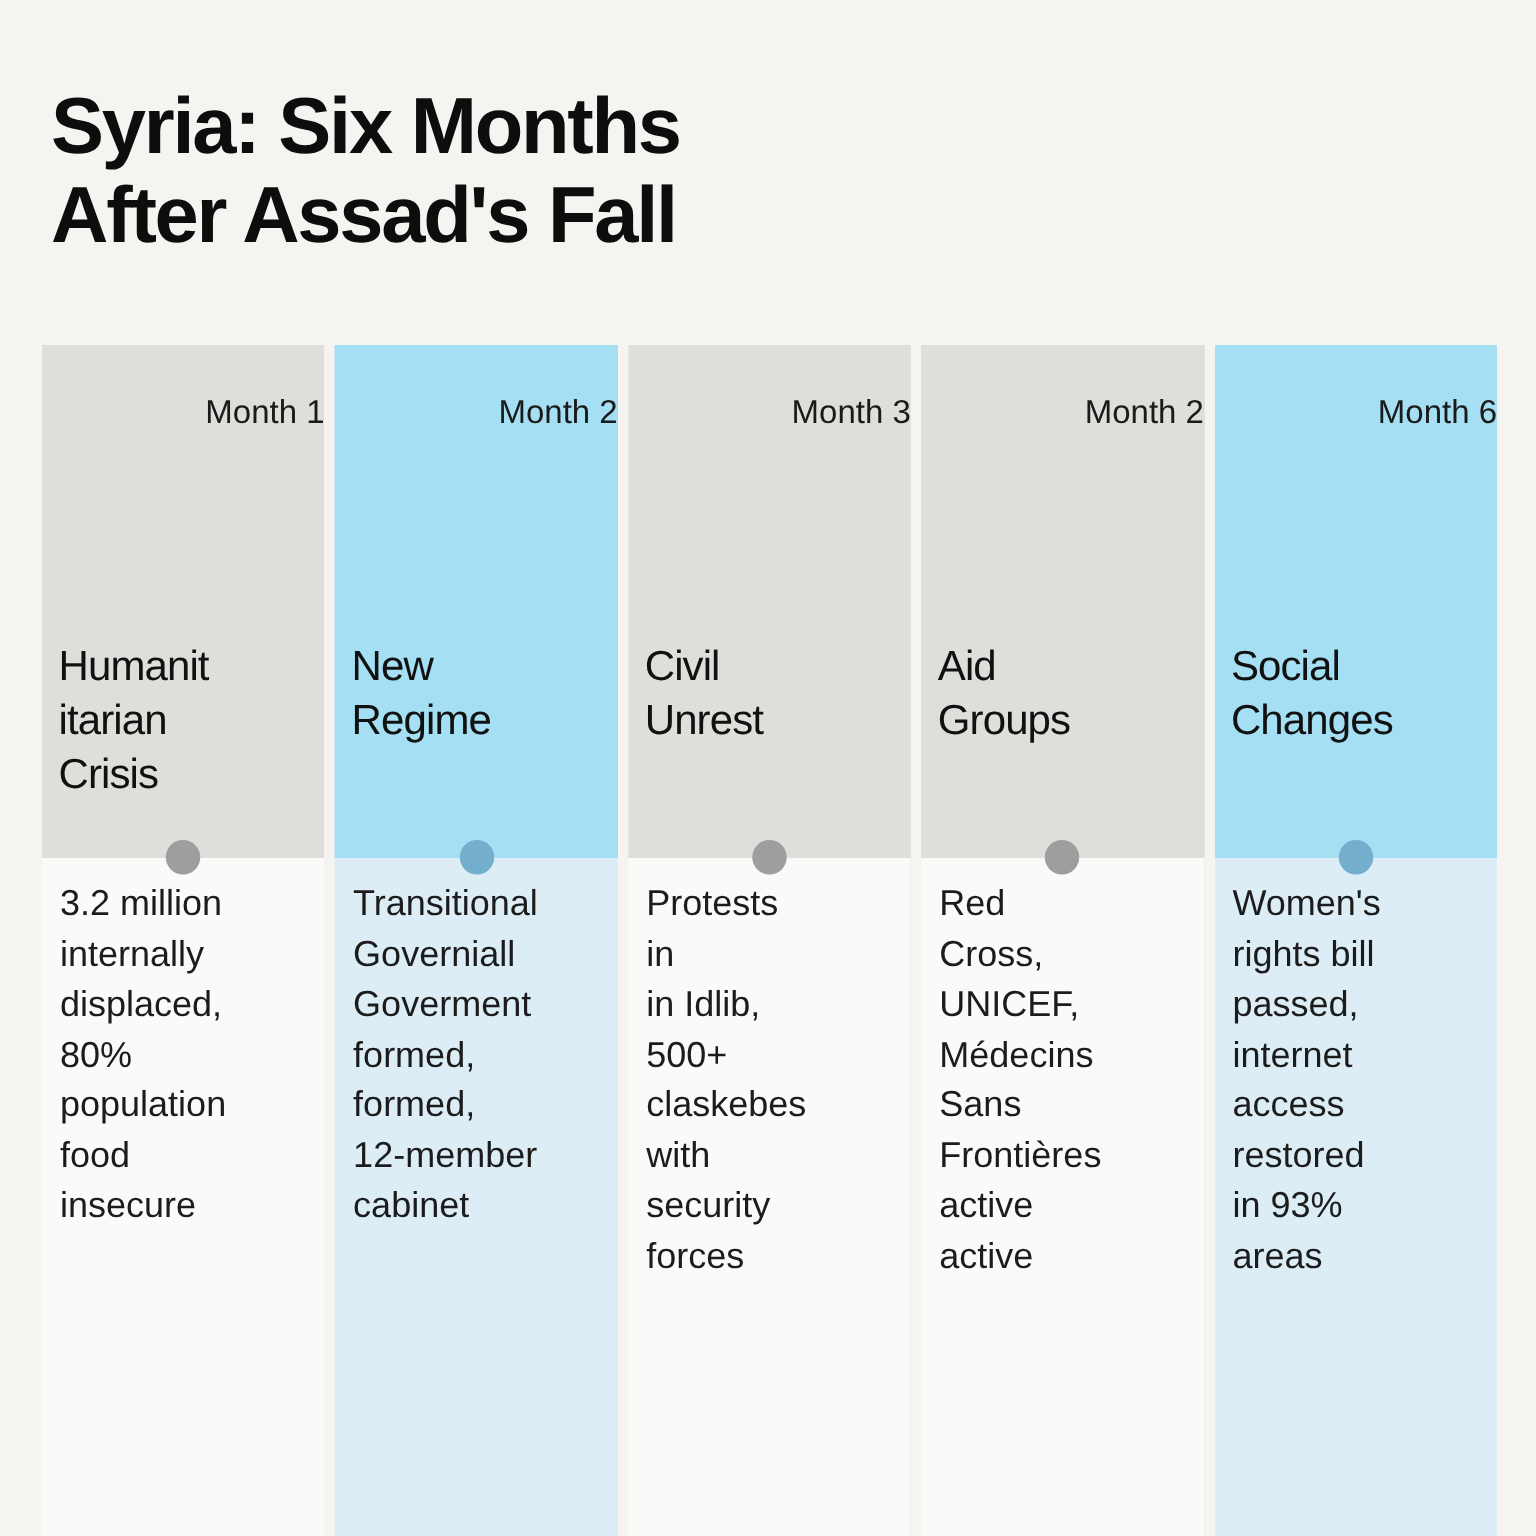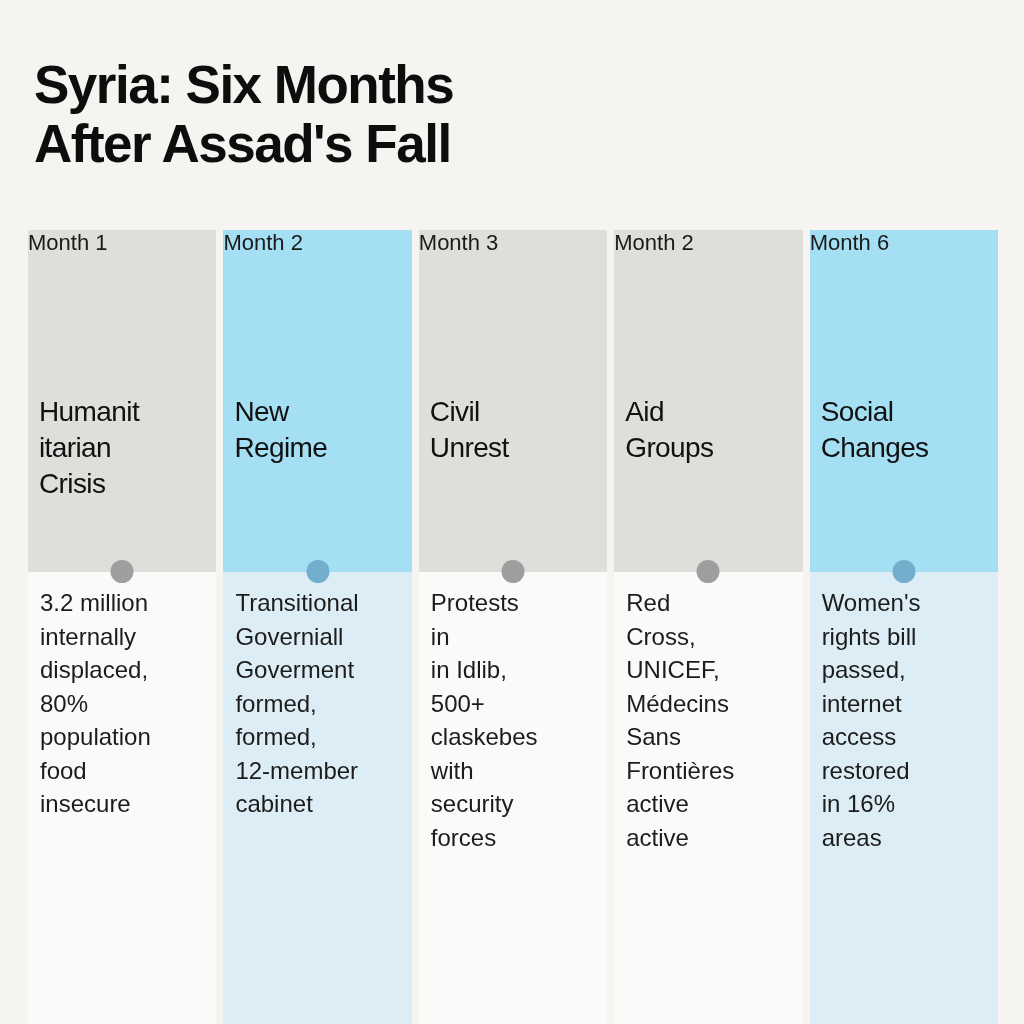--- a/index.html
+++ b/index.html
@@ -41,22 +41,22 @@
 
   .col-header { height: 342px; }
   .col.gray .col-header { background: #dfdedb; }
   .col.blue .col-header { background: #a5dff3; }
 
   .col-body { flex: 1; }
   .col.gray .col-body { background: #fbfaf8; }
   .col.blue .col-body { background: #dcedf5; }
 
   .month {
-    text-align: left;
-    padding-top: 0;
+    text-align: right;
+    padding-top: 32px;
     font-size: 22px;
     color: #1a1a1a;
   }
 
   .category {
     margin-top: 138px;
     padding: 0 11px;
     font-size: 28px;
     font-weight: normal;
     line-height: 36px;
@@ -177,19 +177,19 @@
 Changes</div>
       </div>
       <div class="dot"></div>
       <div class="col-body">
         <div class="body-text">Women's
 rights bill
 passed,
 internet
 access
 restored
-in 16%
+in 93%
 areas</div>
       </div>
     </div>
 
   </div>
 </div>
 
 </body></html>

